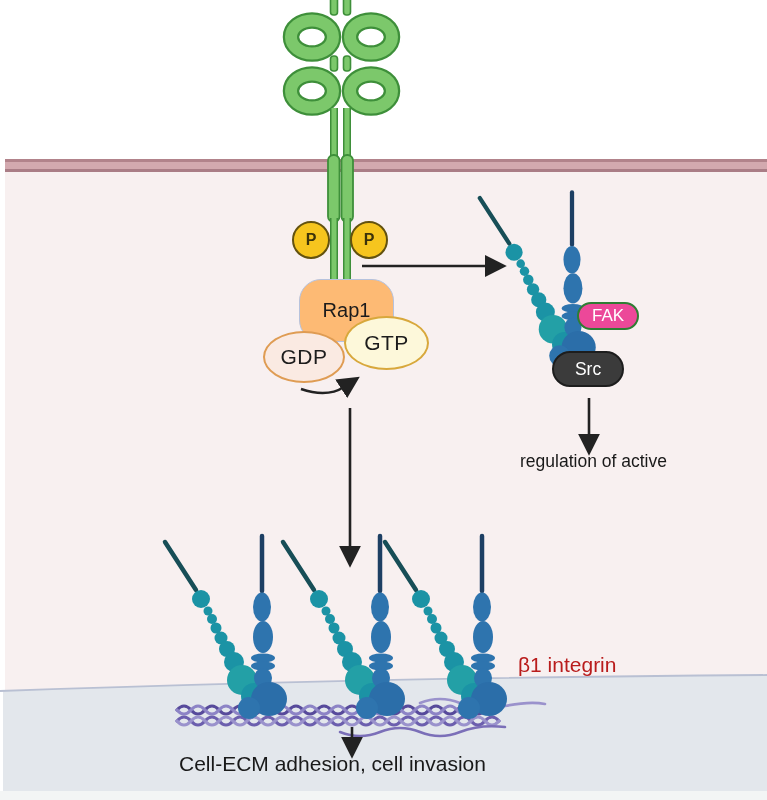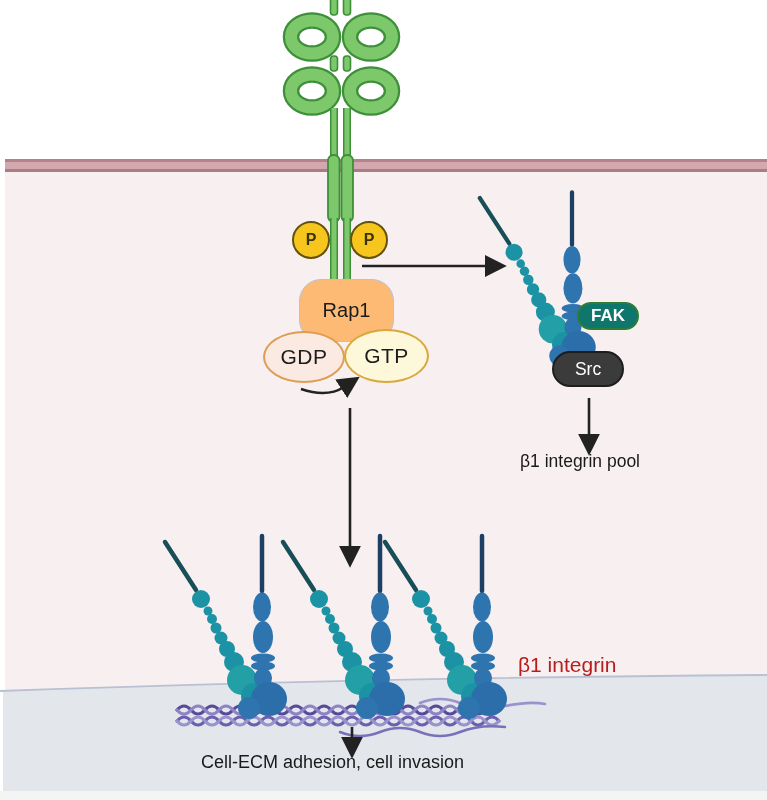--- a/index.html
+++ b/index.html
@@ -19,31 +19,31 @@
     box-sizing:border-box;display:flex;align-items:center;justify-content:center;
     font-size:16px;font-weight:600;color:#3c330a;}
   #p-left{left:292px;top:221px;}
   #p-right{left:350px;top:221px;}
   #rap1-box{left:299px;top:279px;width:95px;height:63px;background:#fdba74;border:1.5px solid #b6c2dd;
     border-radius:22px;box-sizing:border-box;display:flex;align-items:center;justify-content:center;
     font-size:20px;color:#1c1c1c;}
   .nucleotide{border-radius:50%;box-sizing:border-box;display:flex;align-items:center;justify-content:center;
     font-size:21px;color:#1c1c1c;letter-spacing:.5px;}
   #gdp{left:263px;top:331px;width:82px;height:52px;background:#faeae2;border:2px solid #df9c53;justify-content:center;}
-  #gtp{left:344px;top:329px;width:85px;height:54px;background:#fdf8da;border:2px solid #d8a83c;}
+  #gtp{left:344px;top:316px;width:85px;height:54px;background:#fdf8da;border:2px solid #d8a83c;}
   .pill{box-sizing:border-box;display:flex;align-items:center;justify-content:center;color:#ffffff;}
   #paxillin{left:446px;top:314px;width:88px;height:34px;border-radius:17px;background:#c32d96;
     border:3px solid #ccd3ee;font-size:16px;}
-  #fak{left:577px;top:302px;width:62px;height:28px;border-radius:14px;background:#0f766e;
-    border:2px solid #2e7d33;font-size:17px;font-weight:bold;}
+  #fak{left:577px;top:302px;width:62px;height:28px;border-radius:14px;background:#ec4899;
+    border:2px solid #2e7d33;font-size:17px;}
   #src{left:552px;top:351px;width:72px;height:36px;border-radius:18px;background:#3b3b3b;
     border:2px solid #1d1d1d;font-size:17.5px;}
   #cellcell-text{left:520px;top:449px;width:180px;font-size:17.5px;line-height:25px;color:#191919;}
   #b1-label{left:518px;top:653px;font-size:21px;color:#b91c1c;}
-  #cellecm-text{left:170px;top:752px;width:325px;text-align:center;font-size:18px;color:#191919;}
+  #cellecm-text{left:170px;top:752px;width:325px;text-align:center;font-size:21px;color:#191919;}
 </style>
 </head>
 <body>
 
 <div id="stage">
 
   <div class="abs" id="membrane"></div>
   <div class="abs" id="cell-interior"></div>
 
   <svg class="abs" id="diagram-svg" viewBox="0 0 767 800">
@@ -155,21 +155,21 @@
   </div>
 
   <div class="abs pill" id="fak">
     <span>FAK</span>
   </div>
   <div class="abs pill" id="src">
     <span>Src</span>
   </div>
 
   <div class="abs" id="cellcell-text">
-    <div>β1 integrin pool</div>
+    <div>regulation of active</div>
   </div>
 
   <div class="abs" id="b1-label">β1 integrin</div>
 
   <div class="abs" id="cellecm-text">Cell-ECM adhesion, cell invasion</div>
 
   <div class="abs" id="bottom-strip"></div>
 </div>
 
 </body></html>

